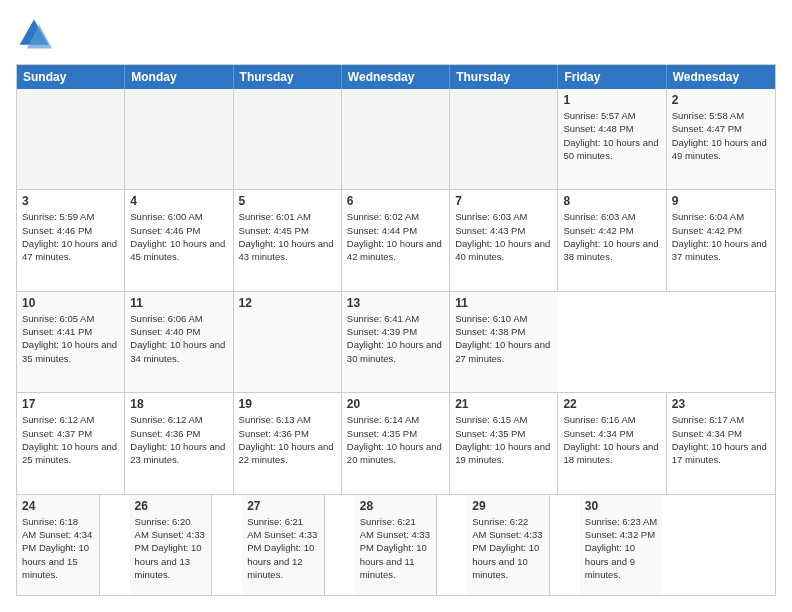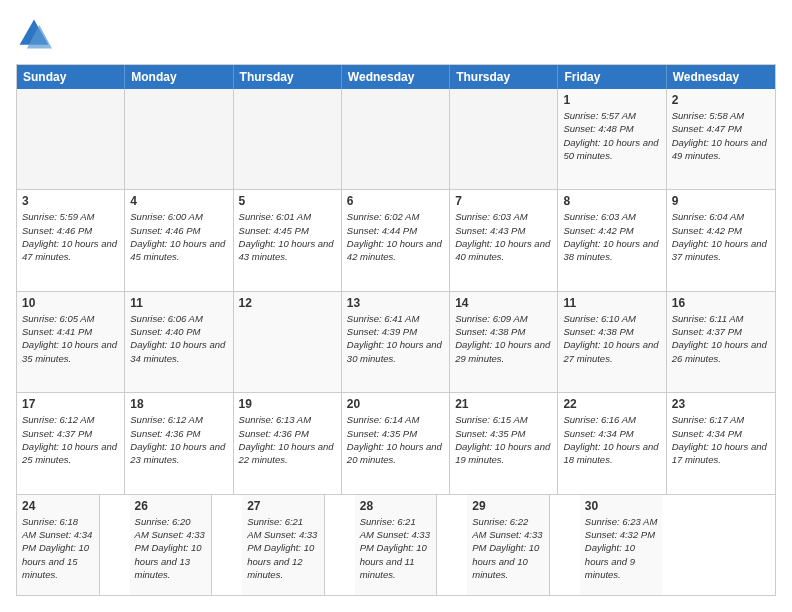--- a/index.html
+++ b/index.html
@@ -98,21 +98,20 @@
     .day-num {
       font-size: 12px;
       font-weight: bold;
       margin-bottom: 2px;
       display: block;
     }
     .cell-info {
       font-size: 9.5px;
       line-height: 1.4;
       color: #333;
-      font-style: italic;
     }
   </style>
 </head>
 <body>
 
 <div class="page">
   <div class="header">
     <div class="logo">
       <svg class="logo-icon" viewBox="0 0 40 40">
         <polygon points="20,4 36,32 4,32" fill="#2e75c3"></polygon>
@@ -231,39 +230,25 @@
             <span class="day-num">12</span>
           </div>
           <div class="cal-cell alt">
             <span class="day-num">13</span>
             <div class="cell-info">Sunrise: 6:41 AM
 Sunset: 4:39 PM
 Daylight: 10 hours
 and 30 minutes.</div>
           </div>
           <div class="cal-cell alt">
-            <span class="day-num">14</span>
-            <div class="cell-info">Sunrise: 6:09 AM
-Sunset: 4:38 PM
-Daylight: 10 hours
-and 29 minutes.</div>
-          </div>
-          <div class="cal-cell alt">
             <span class="day-num">11</span>
             <div class="cell-info">Sunrise: 6:10 AM
 Sunset: 4:38 PM
 Daylight: 10 hours
 and 27 minutes.</div>
-          </div>
-          <div class="cal-cell alt">
-            <span class="day-num">16</span>
-            <div class="cell-info">Sunrise: 6:11 AM
-Sunset: 4:37 PM
-Daylight: 10 hours
-and 26 minutes.</div>
           </div>
         </div>
         <div class="cal-row">
           <div class="cal-cell">
             <span class="day-num">17</span>
             <div class="cell-info">Sunrise: 6:12 AM
 Sunset: 4:37 PM
 Daylight: 10 hours
 and 25 minutes.</div>
           </div>

